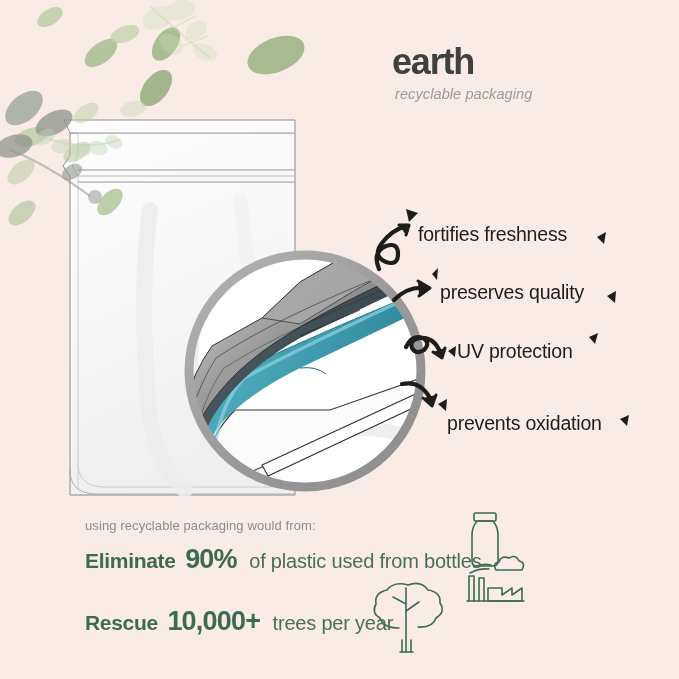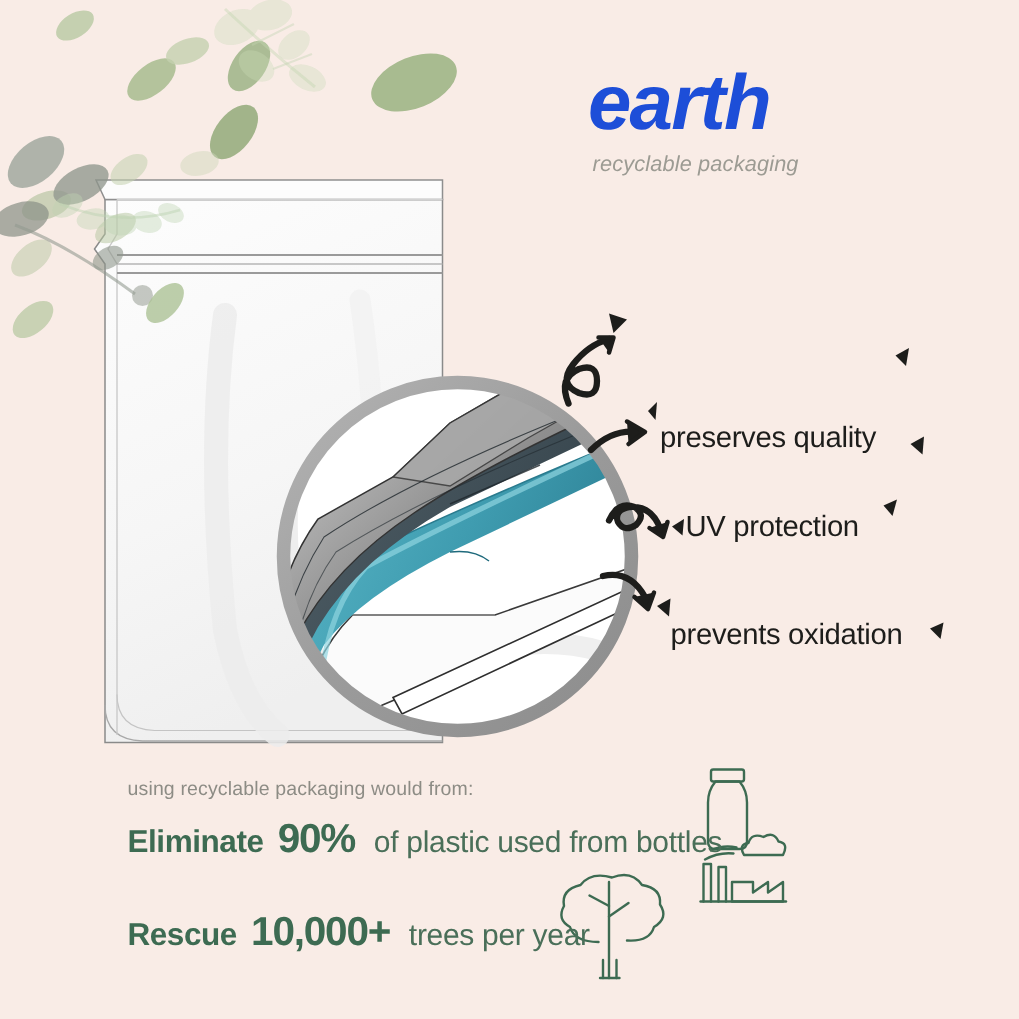--- a/index.html
+++ b/index.html
@@ -23,27 +23,26 @@
 
   
   #heading {
     position: absolute;
     left: 392px;
     top: 44px;
     width: 282px;
     text-align: left;
   }
   #title-line1 {
-    font-size: 52px;
+    font-size: 36px;
     font-weight: 700;
-    color: #1d4ed8;
+    color: #404040;
     letter-spacing: -1.2px;
     line-height: 0.98;
     display: block;
-    font-style: italic;
   }
   #title-line2 {
     font-size: 60px;
     font-weight: 400;
     color: #3d6b52;
     letter-spacing: -1.6px;
     line-height: 1.0;
     display: block;
     margin-top: 2px;
   }
@@ -315,20 +314,21 @@
       <ellipse cx="22" cy="213" rx="16" ry="9" fill="#b1c59b" opacity="0.7" transform="rotate(-40 22 213)"></ellipse>
       <ellipse cx="133" cy="109" rx="13" ry="8" fill="#c9d5b6" opacity="0.45" transform="rotate(-12 133 109)"></ellipse>
     </g>
   </svg>
 
   <div id="heading">
     <span id="title-line1">earth</span>
     <span id="subtitle">recyclable packaging</span>
   </div>
 
+  <div class="feature-label" id="feat-0">fortifies freshness</div>
   <div class="feature-label" id="feat-1">preserves quality</div>
   <div class="feature-label" id="feat-2">UV protection</div>
   <div class="feature-label" id="feat-3">prevents oxidation</div>
 
   <div id="stats-intro">using recyclable packaging would from:</div>
 
   <div class="stat-row" id="stat-0">
     <span class="stat-verb">Eliminate</span>
     <span class="stat-number">90%</span>
     <span class="stat-tail">of plastic used from bottles</span>

